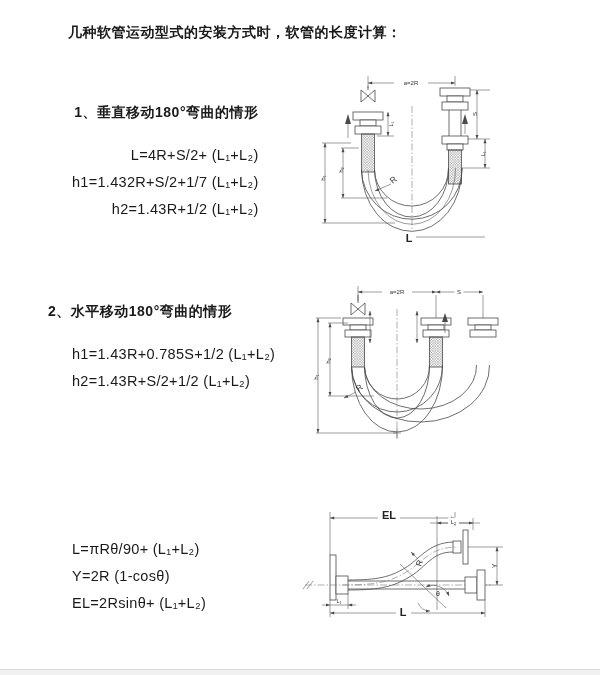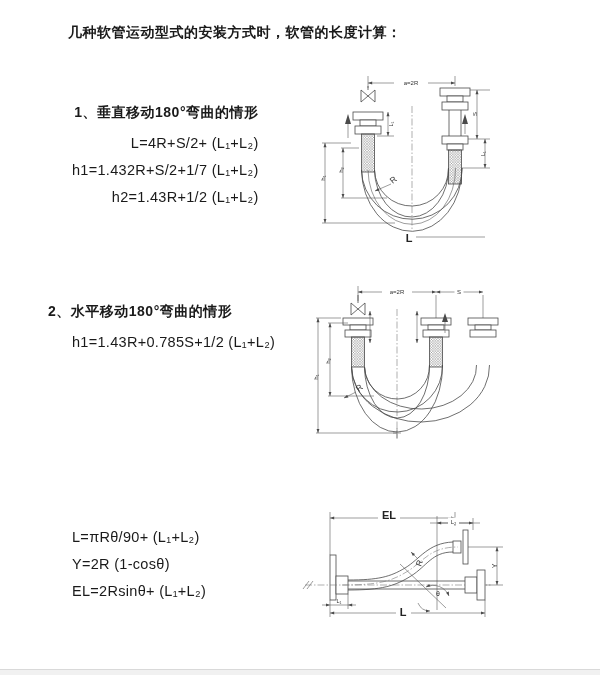--- a/index.html
+++ b/index.html
@@ -10,21 +10,21 @@
   }
   .page-title{
     position:absolute;left:36px;top:24px;font-size:14px;font-weight:bold;
     letter-spacing:.5px;white-space:nowrap;margin-left:32px;
   }
   .section{position:absolute;left:48px;}
   #section-1{top:104px;text-align:right;}
   #section-2{top:303px;}
   #section-3{top:516px;}
   .sec-heading{font-size:14px;font-weight:bold;letter-spacing:.5px;white-space:nowrap;}
-  .formulas{margin:8px 0 0 24px;}
+  .formulas{margin:20px 0 0 24px;}
   .formula{line-height:27px;font-size:14.5px;letter-spacing:.3px;white-space:nowrap;}
   .diagram{position:absolute;}
   #diagram1{left:315px;top:66px;}
   #diagram2{left:308px;top:281px;}
   #diagram3{left:300px;top:500px;}
   svg{display:block;}
   .ln{stroke:#4a4a4a;stroke-width:.8;fill:none;}
   .thin{stroke:#5a5a5a;stroke-width:.6;fill:none;}
   .cl{stroke:#7a7a7a;stroke-width:.6;fill:none;stroke-dasharray:7 2 1.5 2;}
   .solid{fill:#4a4a4a;stroke:none;}
@@ -50,20 +50,21 @@
       <div class="formula">L=4R+S/2+ (L₁+L₂)</div>
       <div class="formula">h1=1.432R+S/2+1/7 (L₁+L₂)</div>
       <div class="formula">h2=1.43R+1/2 (L₁+L₂)</div>
     </div>
   </div>
 
   <div class="section" id="section-2">
     <div class="sec-heading">2、水平移动180°弯曲的情形</div>
     <div class="formulas">
       <div class="formula">h1=1.43R+0.785S+1/2 (L₁+L₂)</div>
+      <div class="formula">h2=1.43R+S/2+1/2 (L₁+L₂)</div>
     </div>
   </div>
 
   <div class="section" id="section-3">
     <div class="formulas">
       <div class="formula">L=πRθ/90+ (L₁+L₂)</div>
       <div class="formula">Y=2R (1-cosθ)</div>
       <div class="formula">EL=2Rsinθ+ (L₁+L₂)</div>
     </div>
   </div>

